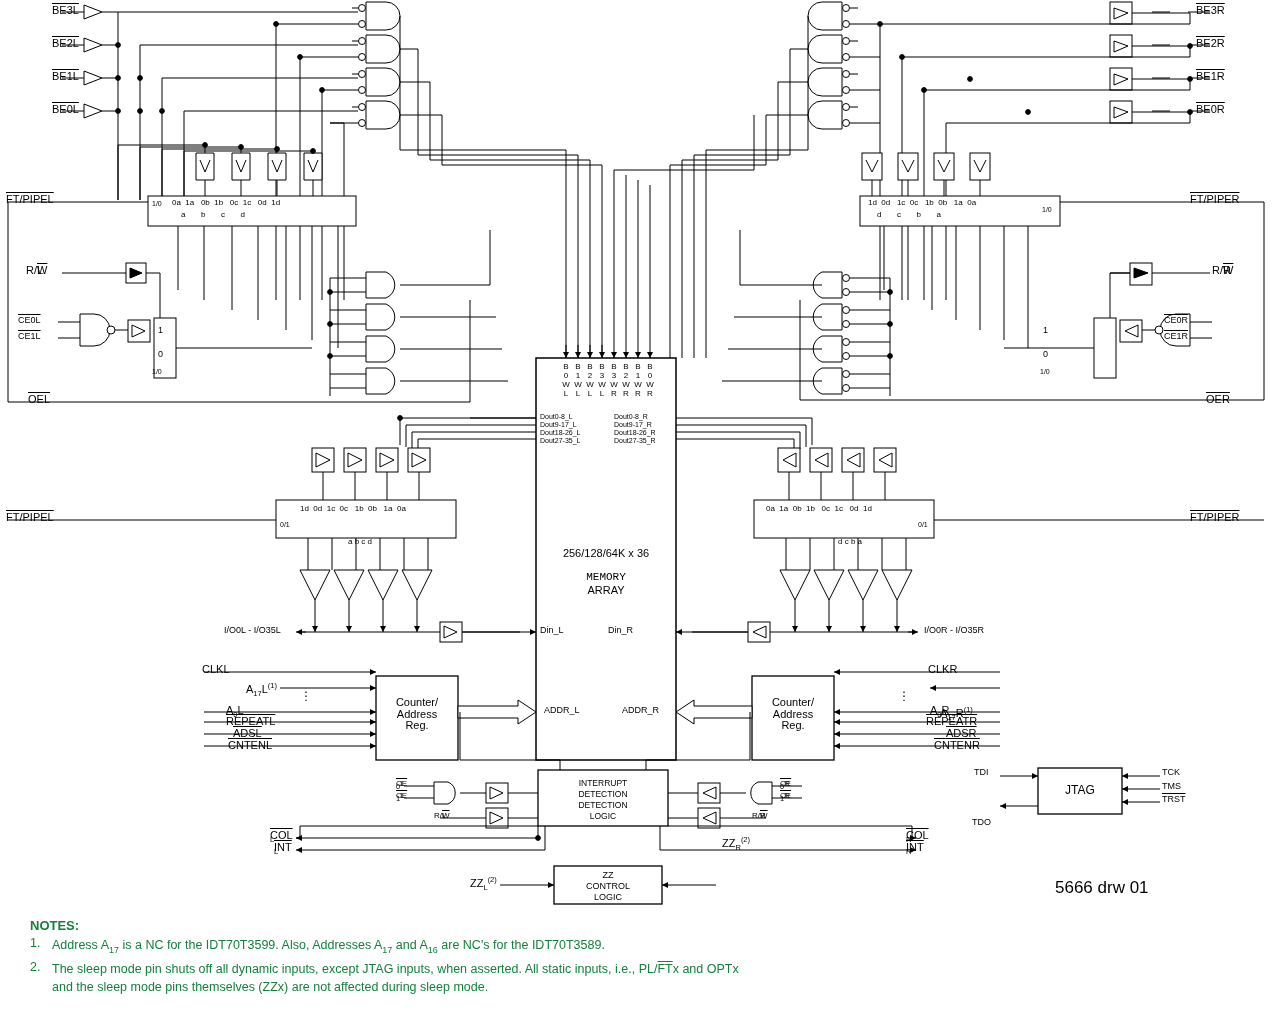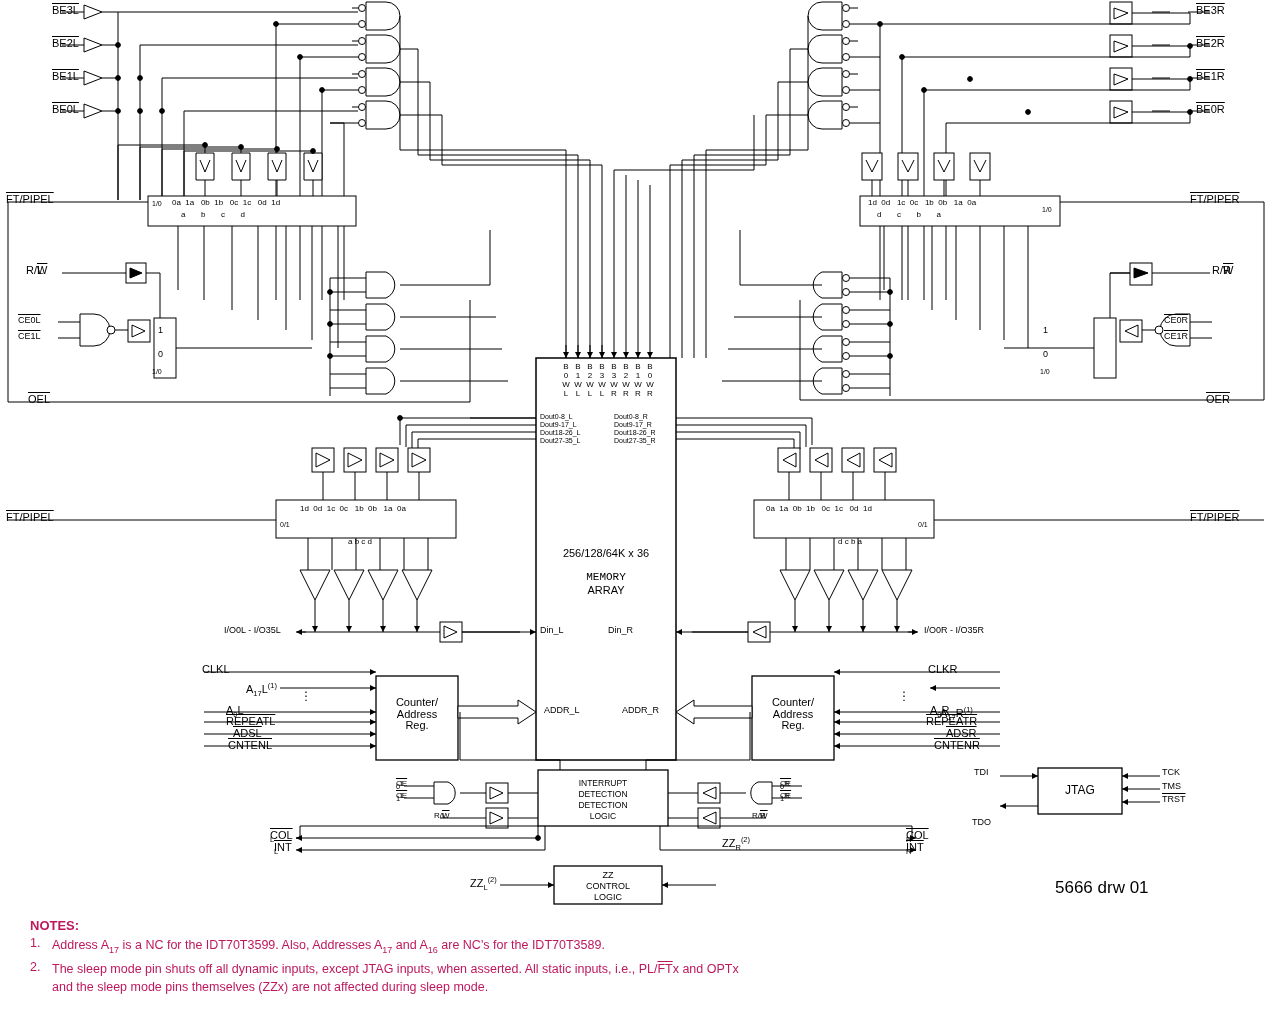--- a/index.html
+++ b/index.html
@@ -4,21 +4,21 @@
 <style>
   html,body{margin:0;padding:0;background:#ffffff;}
   body{width:1272px;height:1017px;font-family:"Liberation Sans", sans-serif;color:#000;position:relative;overflow:hidden;}
   #stage{position:relative;width:1272px;height:1017px;}
   svg#wires{position:absolute;left:0;top:0;width:1272px;height:1017px;}
   .lbl{position:absolute;font-size:11px;line-height:1.05;white-space:nowrap;}
   .lbl.sm{font-size:9px;}
   .lbl.xs{font-size:8px;}
   .lbl.tiny{font-size:7px;}
   .ovl{position:absolute;text-decoration:overline;}
-  .notes{position:absolute;left:30px;top:918px;width:1200px;font-size:12.5px;color:#be185d;}
+  .notes{position:absolute;left:30px;top:918px;width:1200px;font-size:12.5px;color:#15803d;}
   .notes b{font-size:13px;}
   .notes .row{display:flex;margin-top:3px;}
   .notes .num{width:22px;flex:0 0 22px;}
   .notes .txt{flex:1;line-height:1.45;}
   .drw{position:absolute;left:1055px;top:878px;font-size:17px;}
   sup{font-size:7.5px;vertical-align:super;}
   sub{font-size:7.5px;vertical-align:sub;}
   .vert{position:absolute;font-size:8px;line-height:9px;text-align:center;}
 </style>
 </head>

